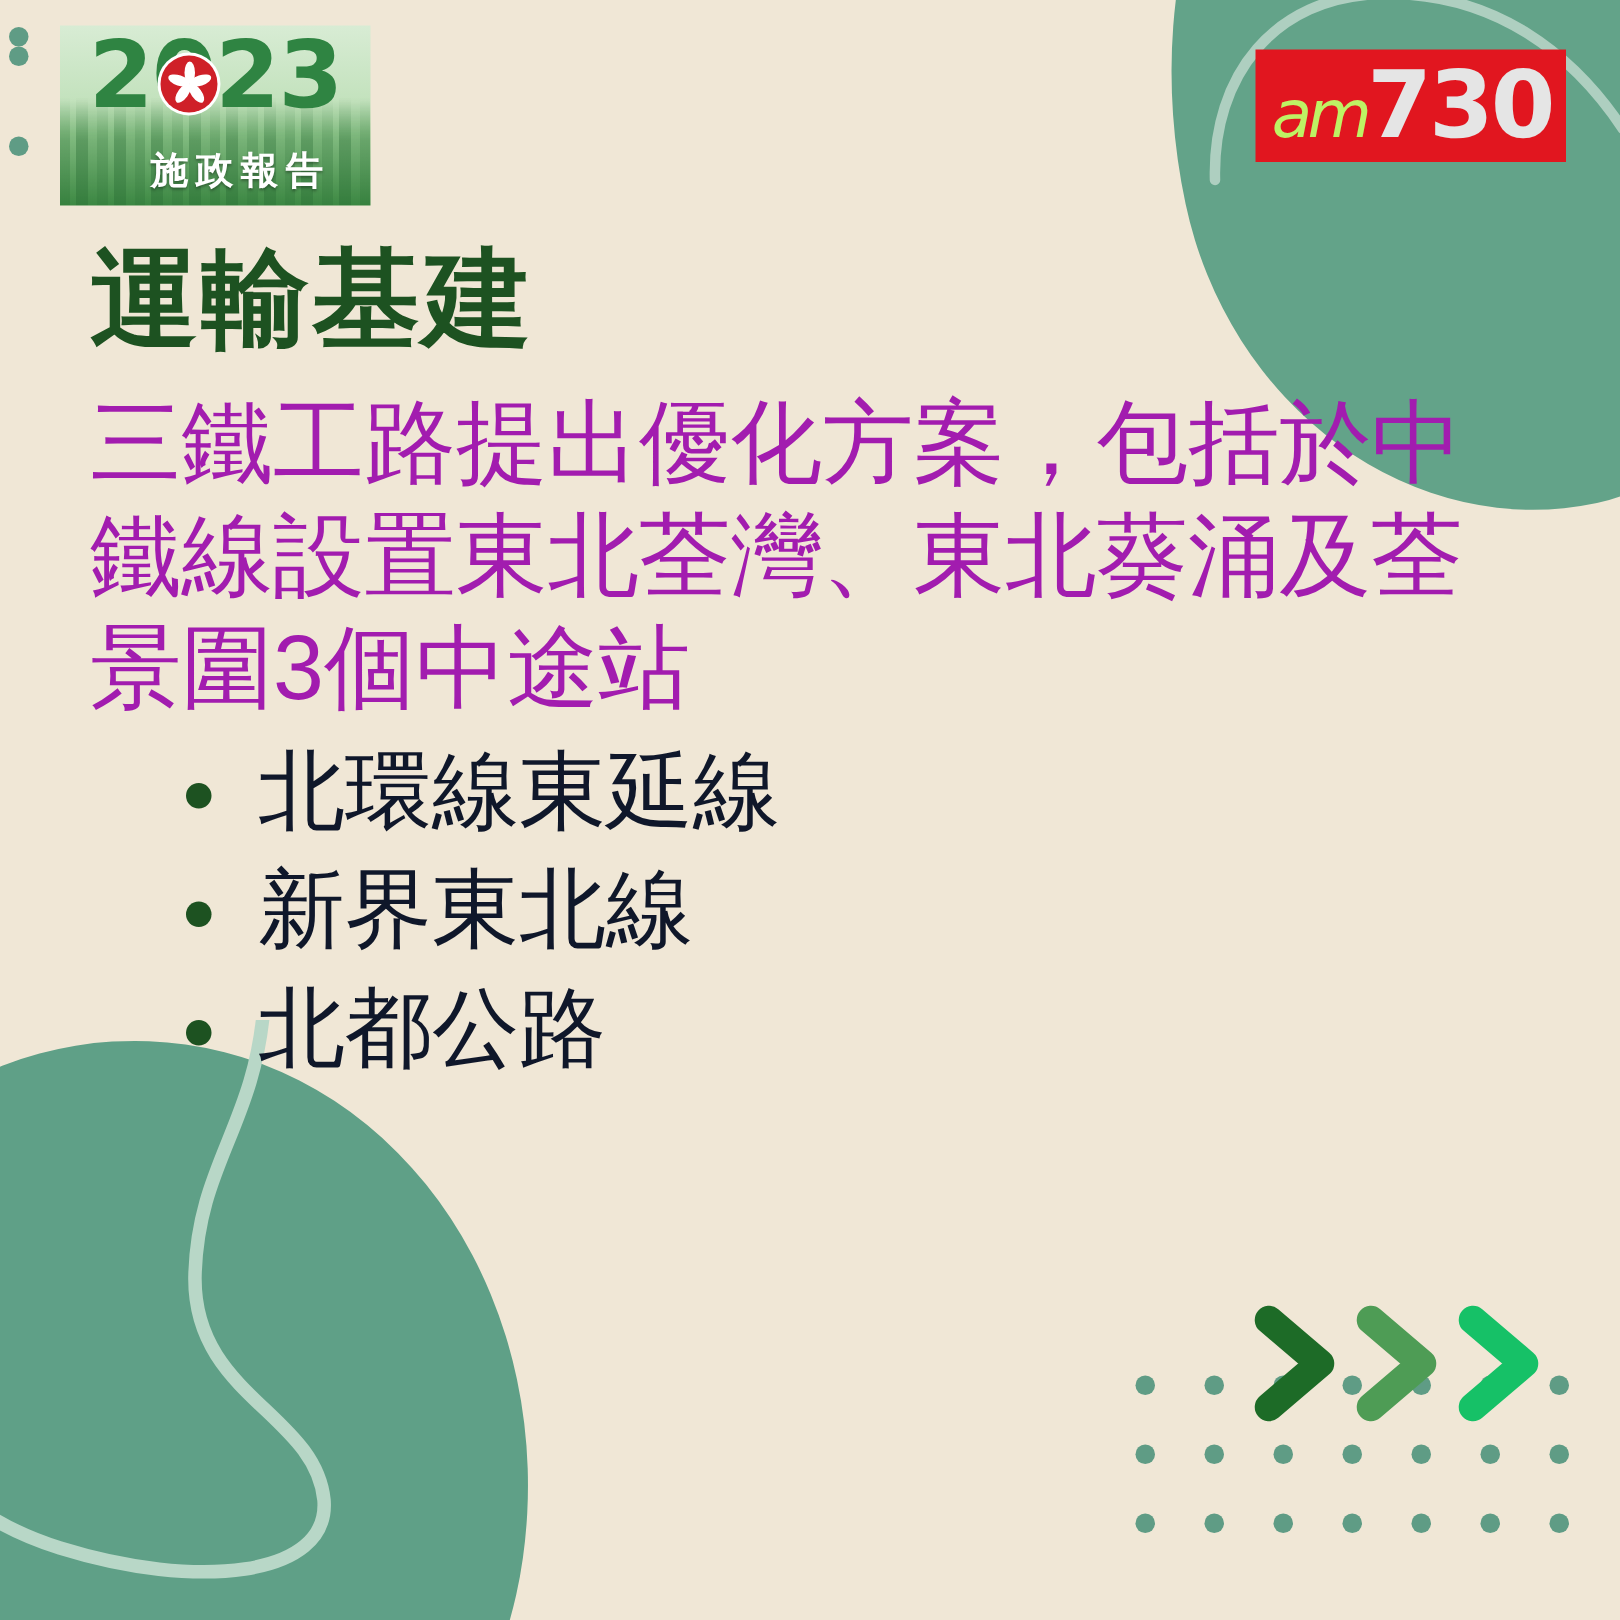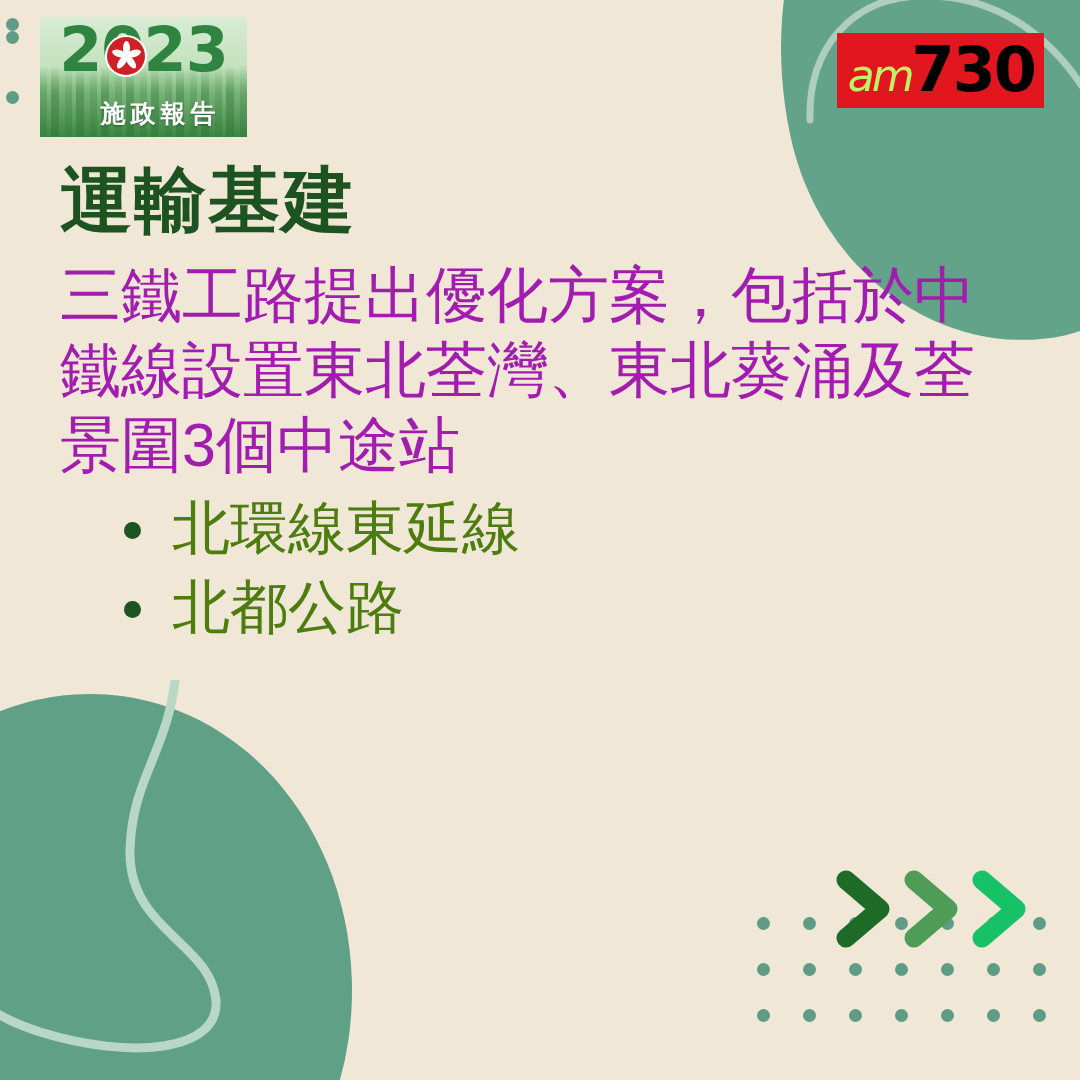--- a/index.html
+++ b/index.html
@@ -128,21 +128,21 @@
     padding: 6px 9px 7px 11px;
     line-height: 1;
     font-family: "DejaVu Sans", sans-serif;
   }
   .logo-am .am {
     font-size: 44px; font-weight: 400; font-style: italic;
     color: #bef264; letter-spacing: -3px;
   }
   .logo-am .n730 {
     font-size: 62px; font-weight: 700;
-    color: #000000; letter-spacing: -2px;
+    color: #e5e5e5; letter-spacing: -2px;
   }
 
   
   .content { position: absolute; left: 60px; top: 150px; right: 40px; }
 
   .headline {
     font-size: 72px;
     font-weight: 700;
     color: #1d5221;
     line-height: 1.08;
@@ -161,21 +161,21 @@
   .para.second { margin-top: 8px; }
 
   .bullets {
     list-style: none;
     margin: 6px 0 0 0;
     padding: 0 0 0 60px;
   }
   .bullets li {
     position: relative;
     font-size: 58px;
-    color: #4d7c0f;
+    color: #0f172a;
     line-height: 1.36;
     padding-left: 52px;
   }
   .bullets li::before {
     content: "";
     position: absolute;
     left: 4px; top: 33px;
     width: 17px; height: 17px;
     border-radius: 50%;
     background: #1d5221;
@@ -254,20 +254,21 @@
     <span class="am">am</span><span class="n730">730</span>
   </div>
 
   <div class="content">
     <h1 class="headline">運輸基建</h1>
 
     <p class="para">三鐵工路提出優化方案，包括於中鐵線設置東北荃灣、東北葵涌及荃景圍3個中途站</p>
 
     <ul class="bullets">
       <li>北環線東延線</li>
+      <li>新界東北線</li>
       <li>北都公路</li>
     </ul>
   </div>
 
   <div class="chevrons">
     <svg class="chev" viewBox="0 0 66 78">
       <path d="M 16 10 L 50 39 L 16 68" fill="none" stroke="#1d6b27" stroke-width="19" stroke-linecap="round" stroke-linejoin="round"></path>
     </svg>
     <svg class="chev" viewBox="0 0 66 78">
       <path d="M 16 10 L 50 39 L 16 68" fill="none" stroke="#4e9c55" stroke-width="19" stroke-linecap="round" stroke-linejoin="round"></path>

